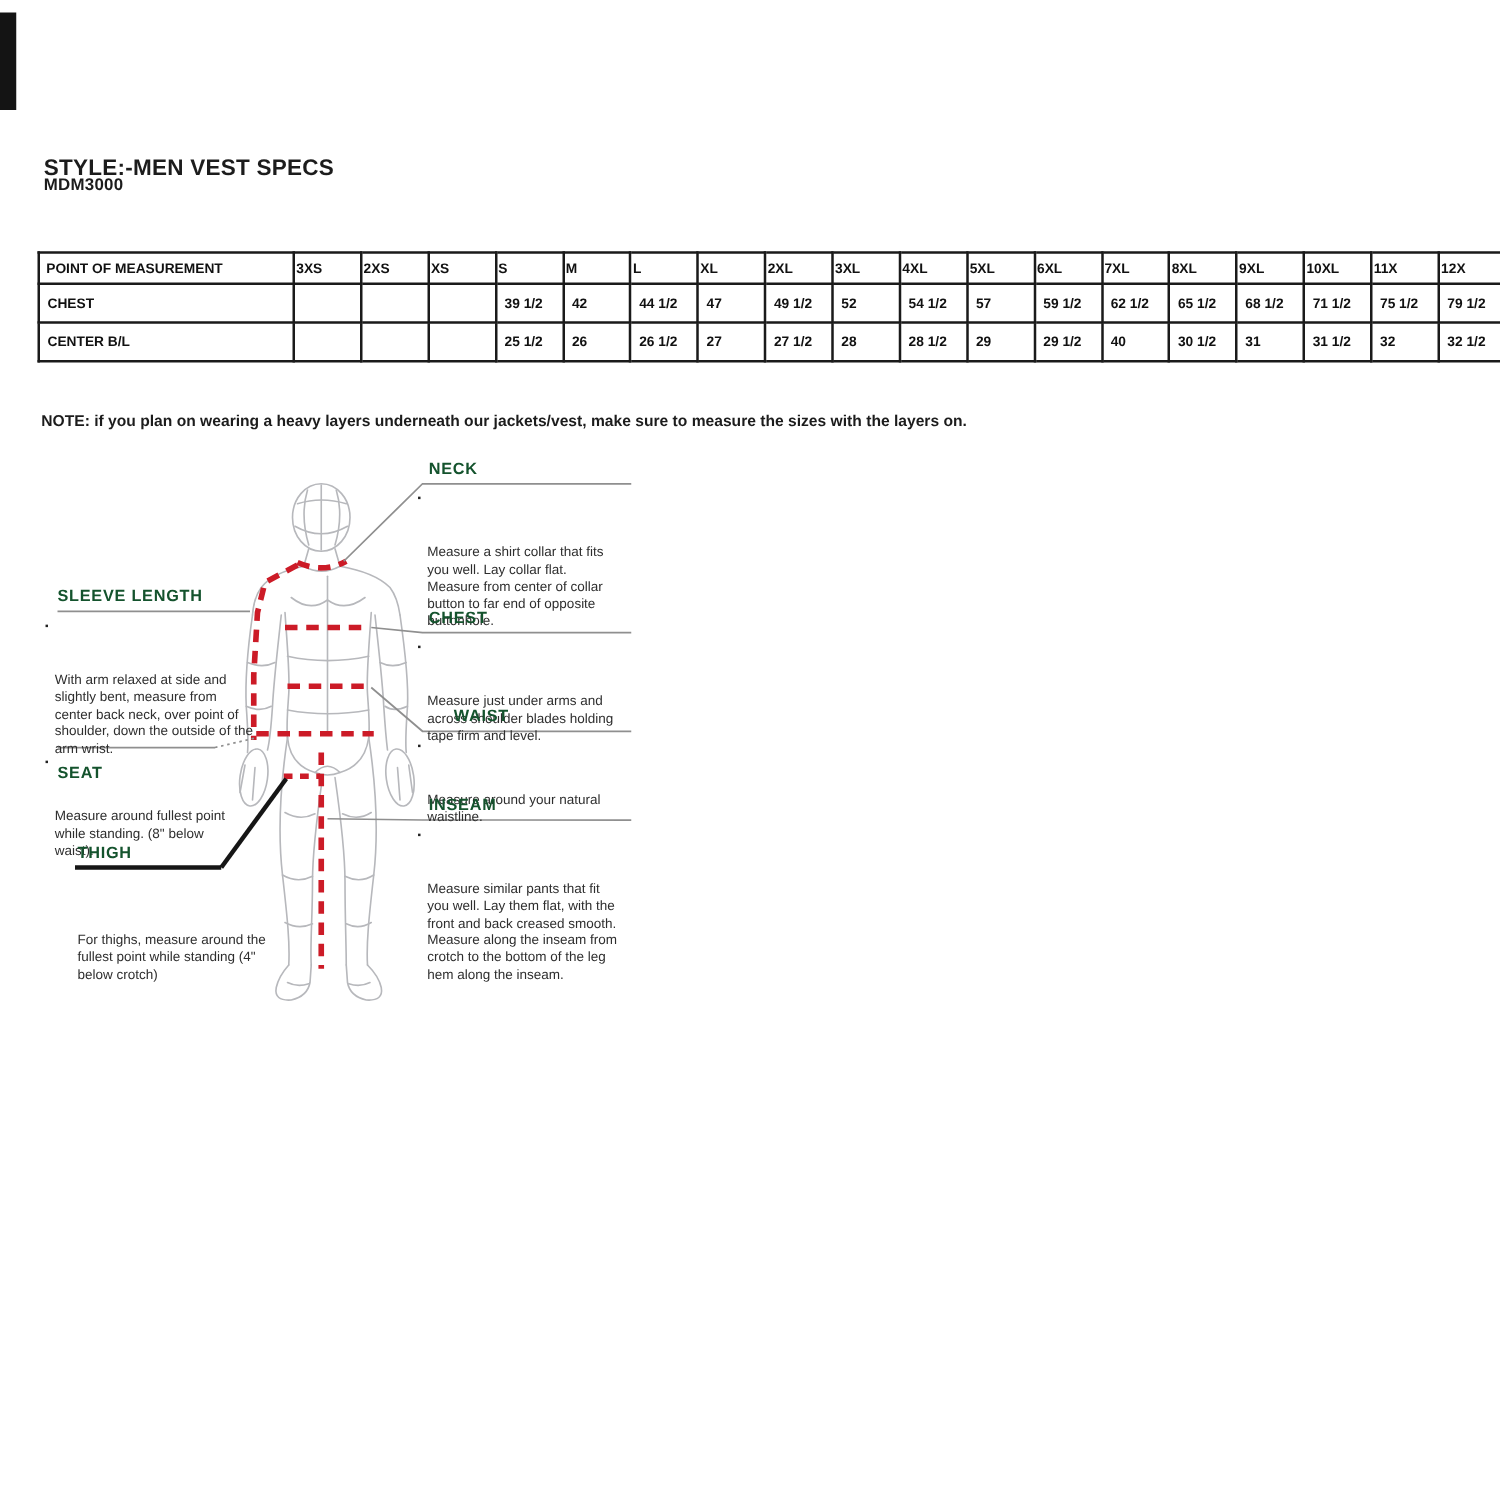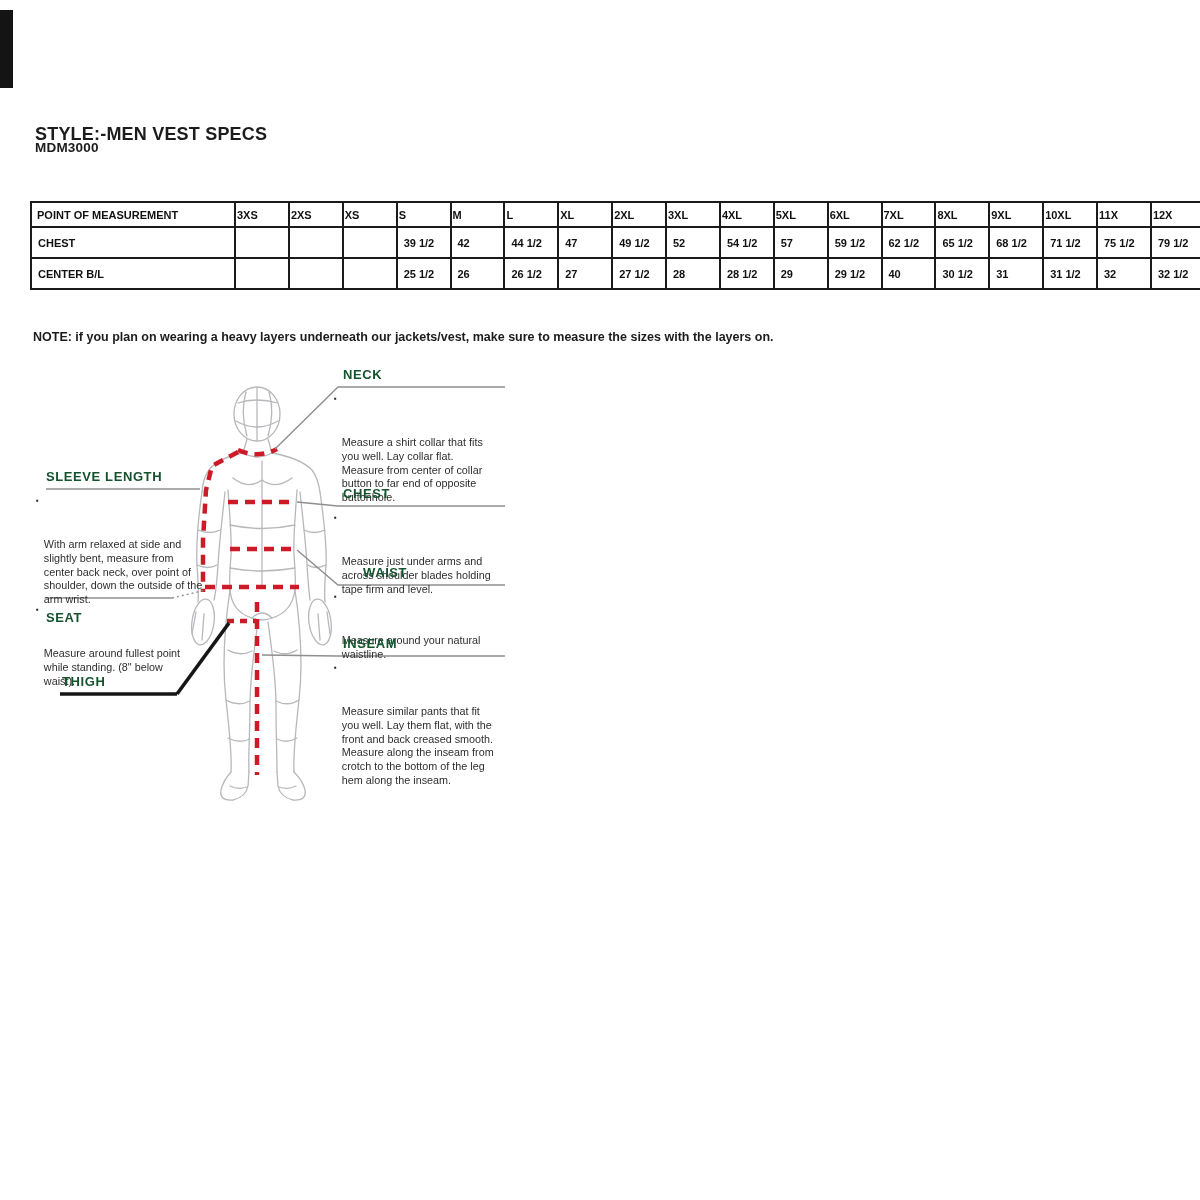--- a/index.html
+++ b/index.html
@@ -229,20 +229,23 @@
     <span class="txt">Measure around fullest point while standing. (8" below waist).</span>
   </div>
 
   <div class="guide-title" style="left:343px; top:565px;margin-left:20px;">WAIST</div>
   <div class="guide-desc" style="left:334px; top:590px; width:150px;">
     <span class="bullet">▪</span>
     <span class="txt">Measure around your natural waistline.</span>
   </div>
 
   <div class="guide-title" style="left:62px; top:674px;">THIGH</div>
+  <div class="guide-desc" style="left:62px; top:702px; width:172px;">
+    <span class="txt">For thighs, measure around the fullest point while standing (4" below crotch)</span>
+  </div>
 
   <div class="guide-title" style="left:343px; top:636px;">INSEAM</div>
   <div class="guide-desc" style="left:334px; top:661px; width:162px;">
     <span class="bullet">▪</span>
     <span class="txt">Measure similar pants that fit you well. Lay them flat, with the front and back creased smooth. Measure along the inseam from crotch to the bottom of the leg hem along the inseam.</span>
   </div>
 
 </div>
 
 </body></html>

